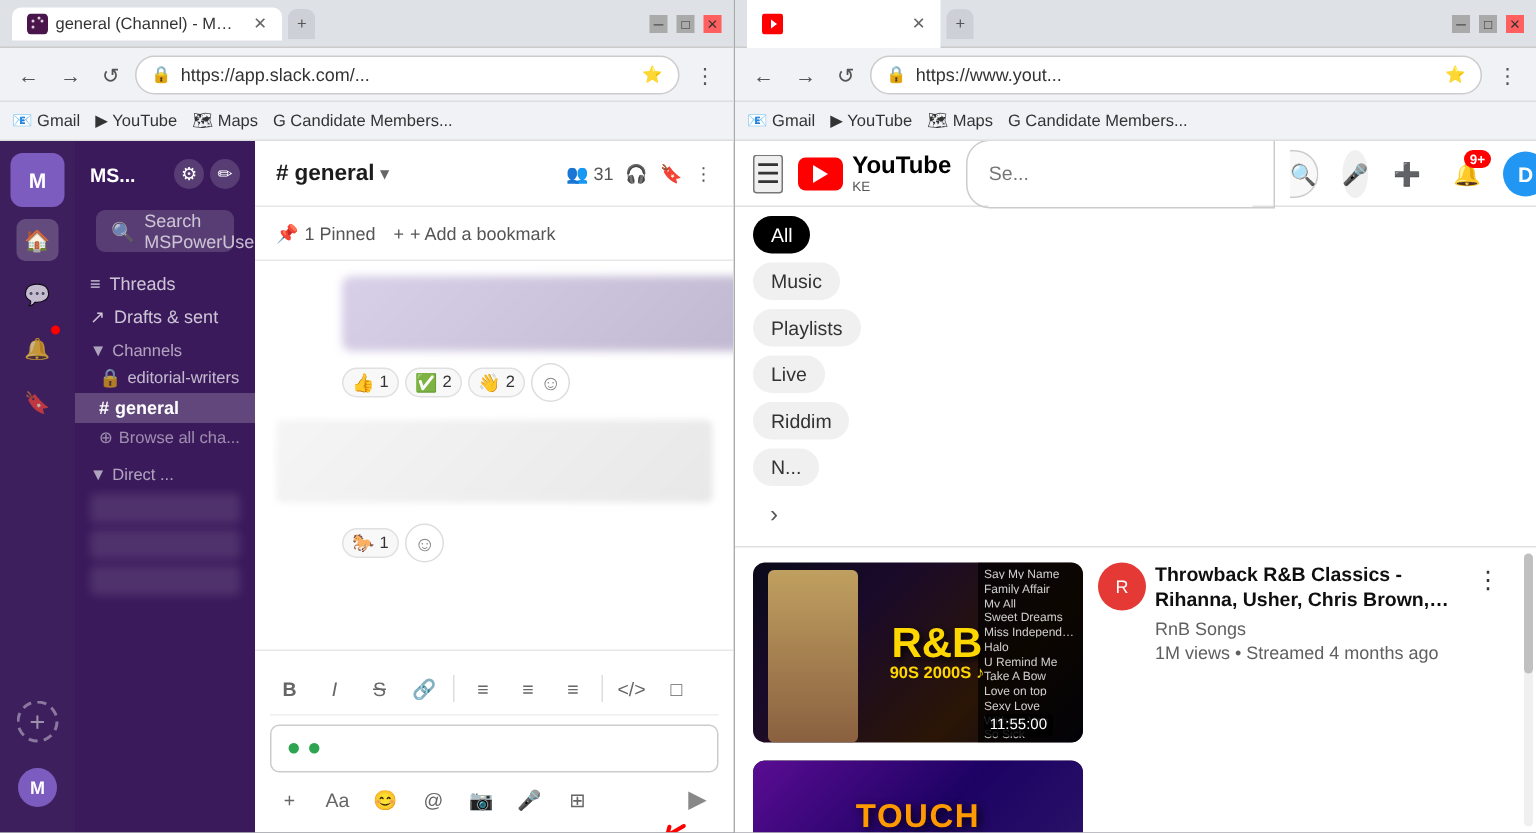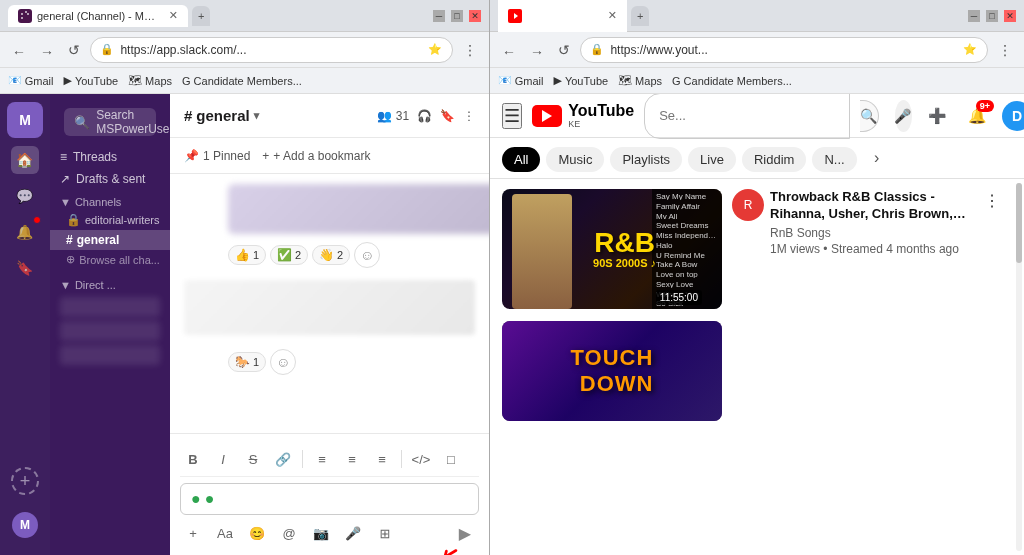--- a/index.html
+++ b/index.html
@@ -479,21 +479,20 @@
     }
     .yt-logo-icon::after {
       content: '';
       border-left: 10px solid white;
       border-top: 6px solid transparent;
       border-bottom: 6px solid transparent;
     }
     .yt-search-bar {
       flex: 1;
       display: flex;
-      align-items: center;
       height: 46px;
       border: 1px solid #ccc;
       border-radius: 16px 0 0 16px;
       padding: 0 14px;
       font-size: 13px;
       gap: 6px;
       max-width: 220px;
     }
     .yt-search-input {
       flex: 1;
@@ -569,26 +568,27 @@
       justify-content: center;
       color: white;
       font-size: 14px;
       font-weight: bold;
       cursor: pointer;
     }
 
     
     .yt-categories {
       display: flex;
-      align-items: flex-end;
+      align-items: flex-start;
       gap: 6px;
       padding: 6px 12px;
       border-bottom: 1px solid #e0e0e0;
       overflow: hidden;
       flex-shrink: 0;
+      flex-direction: column;
     }
     .yt-cat {
       padding: 5px 12px;
       border-radius: 20px;
       font-size: 13px;
       background: #f0f0f0;
       cursor: pointer;
       white-space: nowrap;
       color: #333;
       border: none;
@@ -838,20 +838,25 @@
         <div class="slack-rail-icon">🔖</div>
         <div style="flex:1;"></div>
         <div class="add-workspace-btn">+</div>
         <div class="slack-rail-icon" style="margin-bottom:8px;">
           <div style="width:26px;height:26px;border-radius:50%;background:#7c5cbf;display:flex;align-items:center;justify-content:center;color:white;font-size:12px;font-weight:bold;">M</div>
         </div>
       </div>
 
       <div class="slack-sidebar">
 
+        <div class="sidebar-header">
+          <span class="workspace-name">MS...</span>
+          <div class="sidebar-action-btn">⚙</div>
+          <div class="sidebar-action-btn">✏</div>
+        </div>
 
         <div style="padding:0 6px 4px;">
           <div class="slack-search">
             <span>🔍</span>
             <span class="slack-search-text">Search MSPowerUser</span>
           </div>
         </div>
 
         <div class="sidebar-nav-item">
           <span>≡</span>

